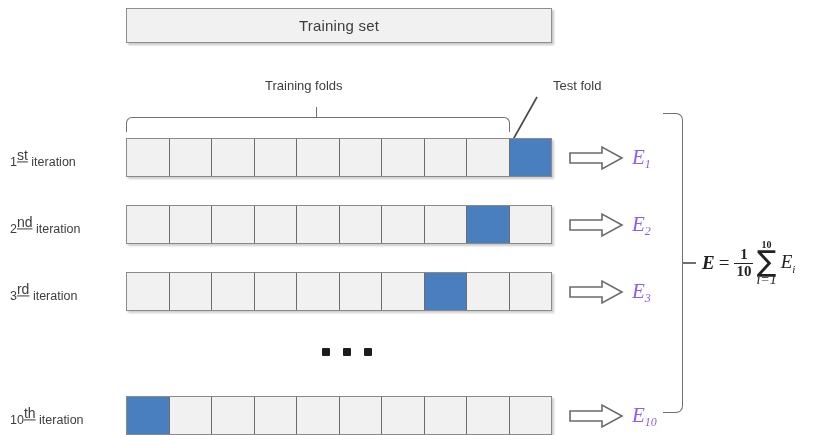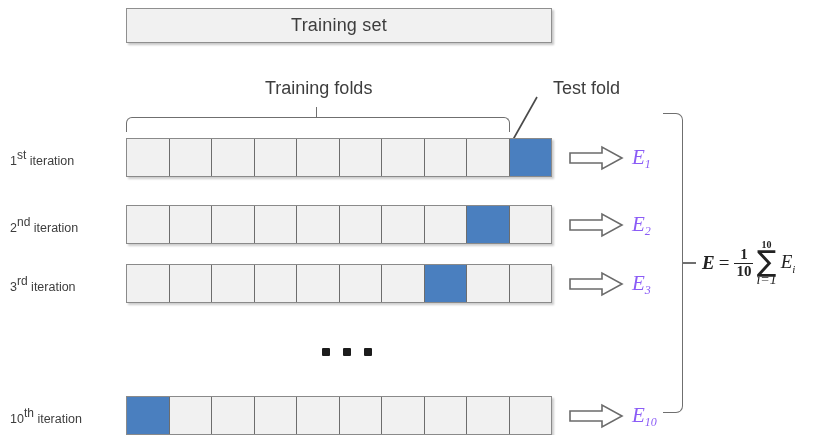--- a/index.html
+++ b/index.html
@@ -15,28 +15,28 @@
 
   
   .training-set-box{
     position:absolute;
     left:126px;top:8px;
     width:424px;height:33px;
     background:#f1f1f1;
     border:1px solid #8f8f8f;
     box-shadow:1.5px 1.5px 2px rgba(0,0,0,.22);
     display:flex;align-items:center;justify-content:center;
-    font-size:18px;color:#3d3d3d;
+    font-size:15px;color:#3d3d3d;
     letter-spacing:.2px;
   }
 
   
   .caption{
     position:absolute;
-    font-size:18px;
+    font-size:13px;
     color:#3d3d3d;
     white-space:nowrap;
   }
   .cap-training-folds{left:265px;top:78px;}
   .cap-test-fold{left:533px;top:78px;margin-left:20px;}
 
   
   .top-bracket{
     position:absolute;
     left:126px;top:117px;
@@ -62,21 +62,21 @@
   
   .row{position:absolute;left:0;width:824px;height:40px;}
   .row-label{
     position:absolute;
     left:10px;top:50%;
     transform:translateY(-50%);
     font-size:12.5px;
     color:#3d3d3d;
     white-space:nowrap;
   }
-  .row-label sup{font-size:12px;vertical-align:super;}
+  .row-label sup{font-size:14px;vertical-align:super;text-decoration:underline;}
 
   .strip{
     position:absolute;
     left:126px;top:0;
     width:426px;height:39px;
     display:flex;
     border:1px solid #8a8a8a;
     box-sizing:border-box;
     background:#f1f1f1;
     box-shadow:1.5px 1.5px 2px rgba(0,0,0,.20);
@@ -228,21 +228,21 @@
           <div class="cell"></div>
           <div class="cell"></div>
           <div class="cell test"></div>
           <div class="cell"></div>
         </div>
         <svg class="arrow" viewBox="0 0 56 26">
           <path d="M2,8 L34,8 L34,2 L54,13 L34,24 L34,18 L2,18 Z" fill="#ffffff" stroke="#6b6b6b" stroke-width="1.6" stroke-linejoin="miter"></path>
         </svg>
         <div class="elabel"><span>E</span><sub>2</sub></div>
       </div>
-      <div class="row" style="top: 264px;">
+      <div class="row" style="top: 272px;">
         <div class="row-label"><span>3</span><sup>rd</sup><span> iteration</span></div>
         <div class="strip">
           <div class="cell"></div>
           <div class="cell"></div>
           <div class="cell"></div>
           <div class="cell"></div>
           <div class="cell"></div>
           <div class="cell"></div>
           <div class="cell"></div>
           <div class="cell test"></div>

